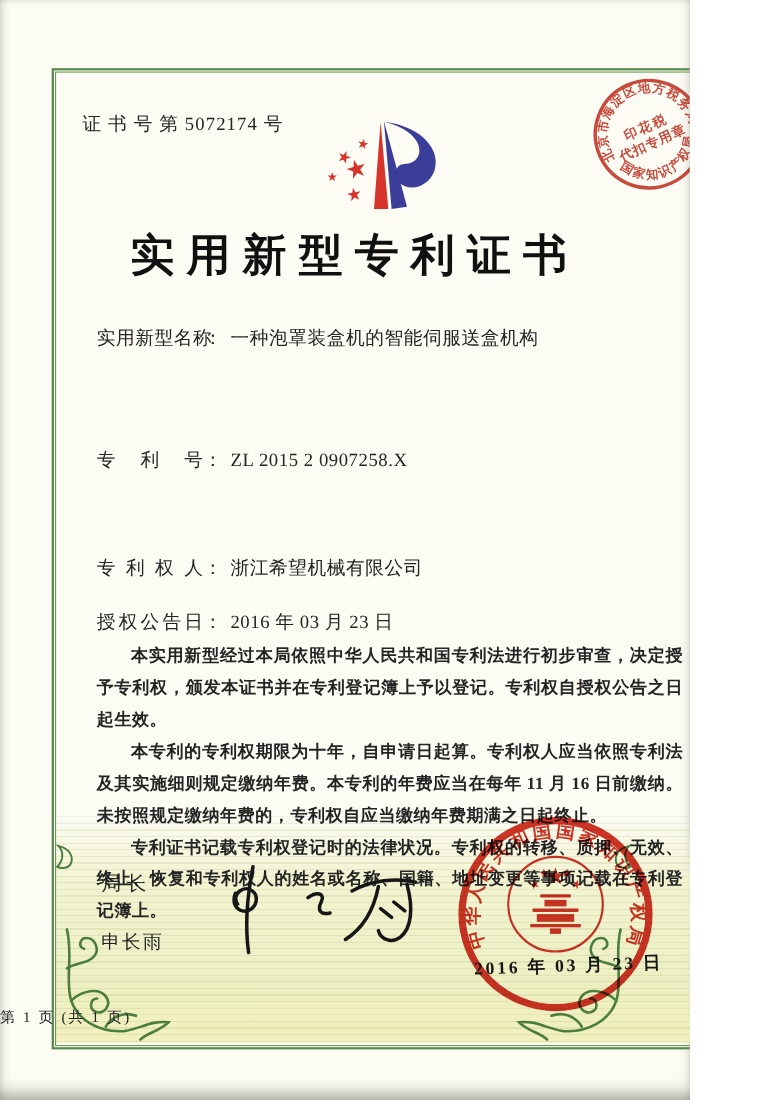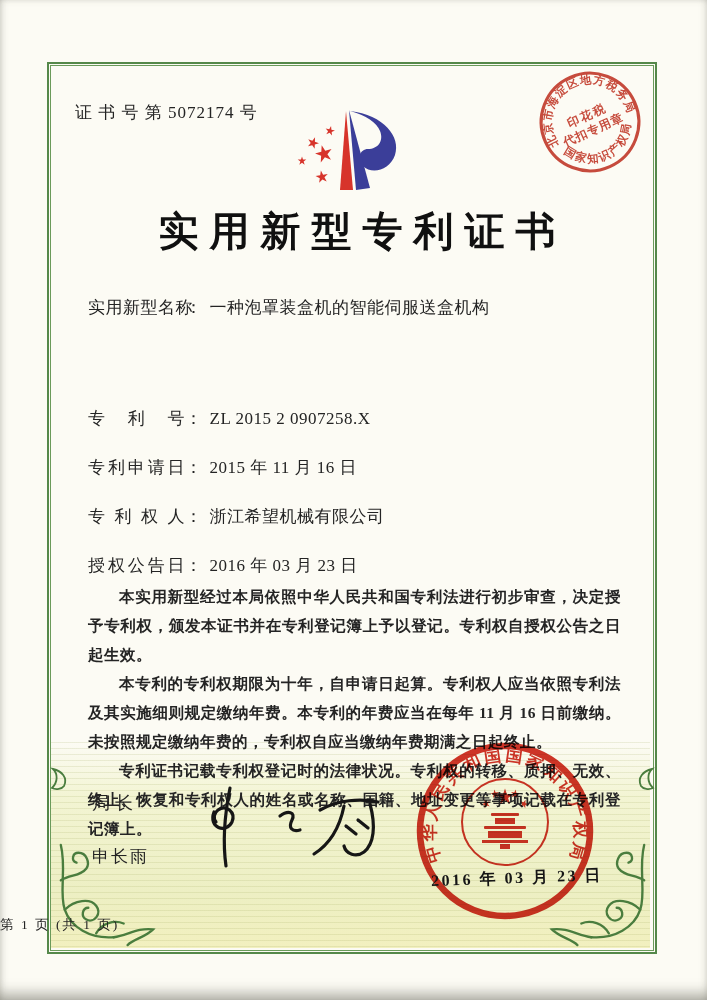--- a/index.html
+++ b/index.html
@@ -1,17 +1,17 @@
 <!DOCTYPE html>
 <html><head>
 <meta charset="utf-8">
 <style>
   html,body{margin:0;padding:0;background:#ffffff;}
   .page{
-    position:relative;width:707px;height:1000px;overflow:hidden;
+    position:relative;width:627px;height:1000px;overflow:hidden;
     background:#fcfbf4;color:#242424;
     font-family:"Liberation Serif","DejaVu Serif",serif;
     box-shadow: inset 0 -16px 14px -10px rgba(105,105,95,.55),
                 inset 6px 0 10px -7px rgba(105,105,95,.45),
                 inset -6px 0 10px -7px rgba(105,105,95,.35),
                 inset 0 4px 8px -6px rgba(105,105,95,.3);
   }
   .abs{position:absolute;}
   
   .frame{position:absolute;left:47px;top:62px;width:606px;height:888px;border:2px solid #55884a;}
@@ -112,23 +112,20 @@
   </svg>
 
   <div class="abs title">实用新型专利证书</div>
 
   <div class="abs row r0">
     <span class="lbl">实用新型名称</span><span>：</span><span class="val">一种泡罩装盒机的智能伺服送盒机构</span>
   </div>
   <div class="abs row r2">
     <span class="lbl">专利号</span><span>：</span><span class="val">ZL 2015 2 0907258.X</span>
   </div>
-  <div class="abs row r3">
-    <span class="lbl">专利申请日</span><span>：</span><span class="val">2015 年 11 月 16 日</span>
-  </div>
   <div class="abs row r4">
     <span class="lbl">专利权人</span><span>：</span><span class="val">浙江希望机械有限公司</span>
   </div>
   <div class="abs row r5">
     <span class="lbl">授权公告日</span><span>：</span><span class="val">2016 年 03 月 23 日</span>
   </div>
 
   <div class="abs paras">
     <p>本实用新型经过本局依照中华人民共和国专利法进行初步审查，决定授予专利权，颁发本证书并在专利登记簿上予以登记。专利权自授权公告之日起生效。</p>
     <p>本专利的专利权期限为十年，自申请日起算。专利权人应当依照专利法及其实施细则规定缴纳年费。本专利的年费应当在每年 11 月 16 日前缴纳。未按照规定缴纳年费的，专利权自应当缴纳年费期满之日起终止。</p>

